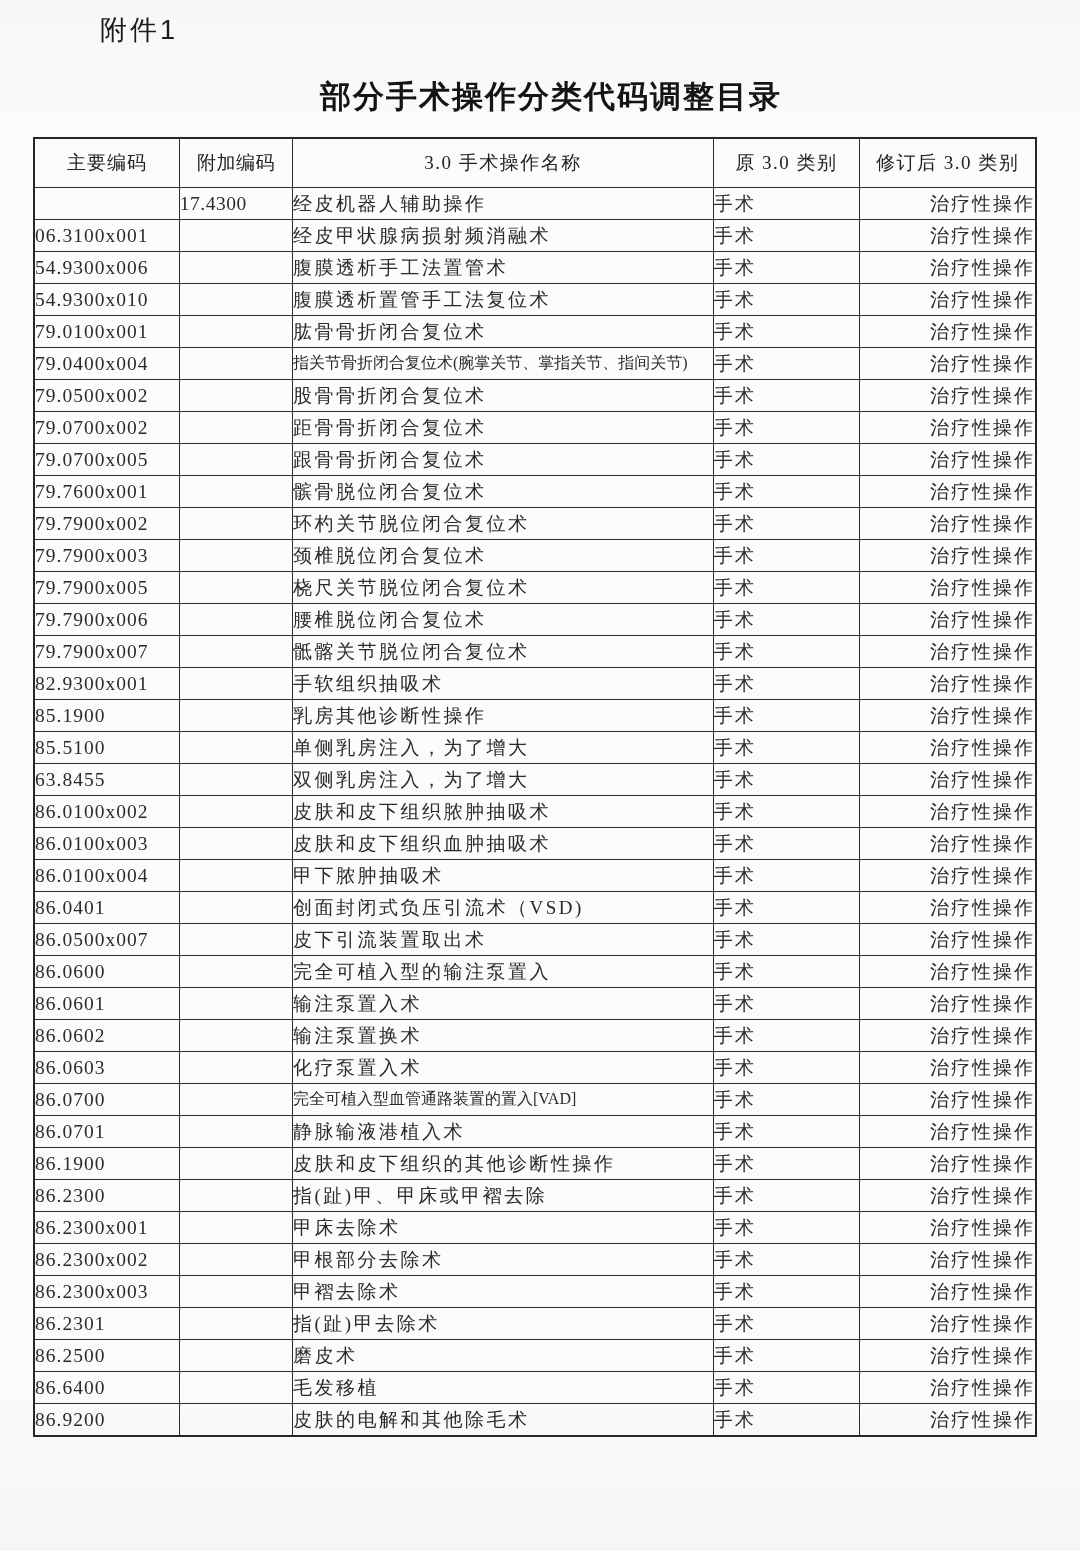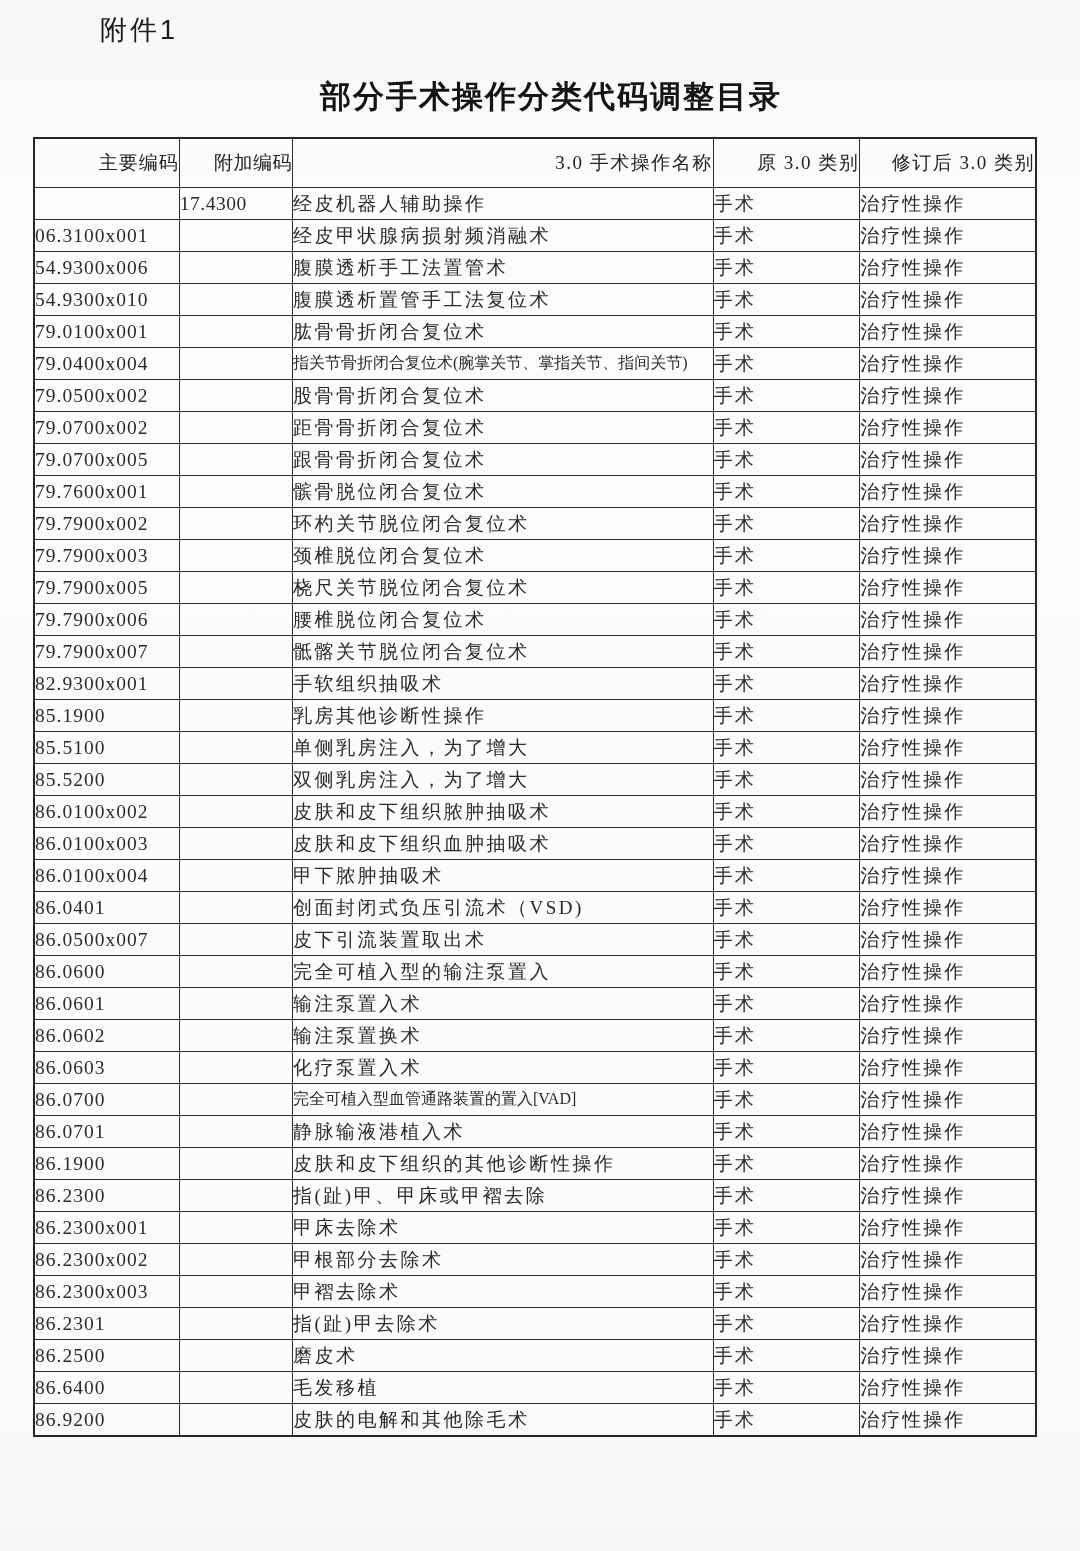--- a/index.html
+++ b/index.html
@@ -54,21 +54,21 @@
     overflow: hidden;
     white-space: nowrap;
   }
   table.code-table {
     border: 2.5px solid #262626;
   }
   thead th {
     height: 48px;
     font-weight: 400;
     font-size: 19px;
-    text-align: right;
+    text-align: center;
     letter-spacing: 1.5px;
     color: #222;
   }
   tbody td {
     height: 31px;
     font-size: 19px;
     color: #2a2a2a;
   }
   
   col.c-main  { width: 14.5%; }
@@ -85,21 +85,21 @@
   td.col-main-code, td.col-additional-code {
     font-family: "Liberation Serif", "DejaVu Serif", serif;
     font-size: 19.5px;
   }
   td.col-name { letter-spacing: 2.5px; }
   td.col-name.condensed {
     letter-spacing: 0;
     font-size: 16px;
   }
   td.col-original-category { letter-spacing: 2px; margin-left: 28px; }
-  td.col-revised-category  { letter-spacing: 2px; }
+  td.col-revised-category  { letter-spacing: 2px; text-align: right; }
 </style>
 </head>
 <body>
 
 <div class="attachment-label">附件1</div>
 
 <div class="doc-title">部分手术操作分类代码调整目录</div>
 
 <table class="code-table">
   <colgroup>
@@ -239,21 +239,21 @@
         <td class="col-revised-category">治疗性操作</td>
       </tr>
       <tr>
         <td class="col-main-code">85.5100</td>
         <td class="col-additional-code"></td>
         <td class="col-name">单侧乳房注入，为了增大</td>
         <td class="col-original-category">手术</td>
         <td class="col-revised-category">治疗性操作</td>
       </tr>
       <tr>
-        <td class="col-main-code">85.5200</td>
+        <td class="col-main-code">63.8455</td>
         <td class="col-additional-code"></td>
         <td class="col-name">双侧乳房注入，为了增大</td>
         <td class="col-original-category">手术</td>
         <td class="col-revised-category">治疗性操作</td>
       </tr>
       <tr>
         <td class="col-main-code">86.0100x002</td>
         <td class="col-additional-code"></td>
         <td class="col-name">皮肤和皮下组织脓肿抽吸术</td>
         <td class="col-original-category">手术</td>

